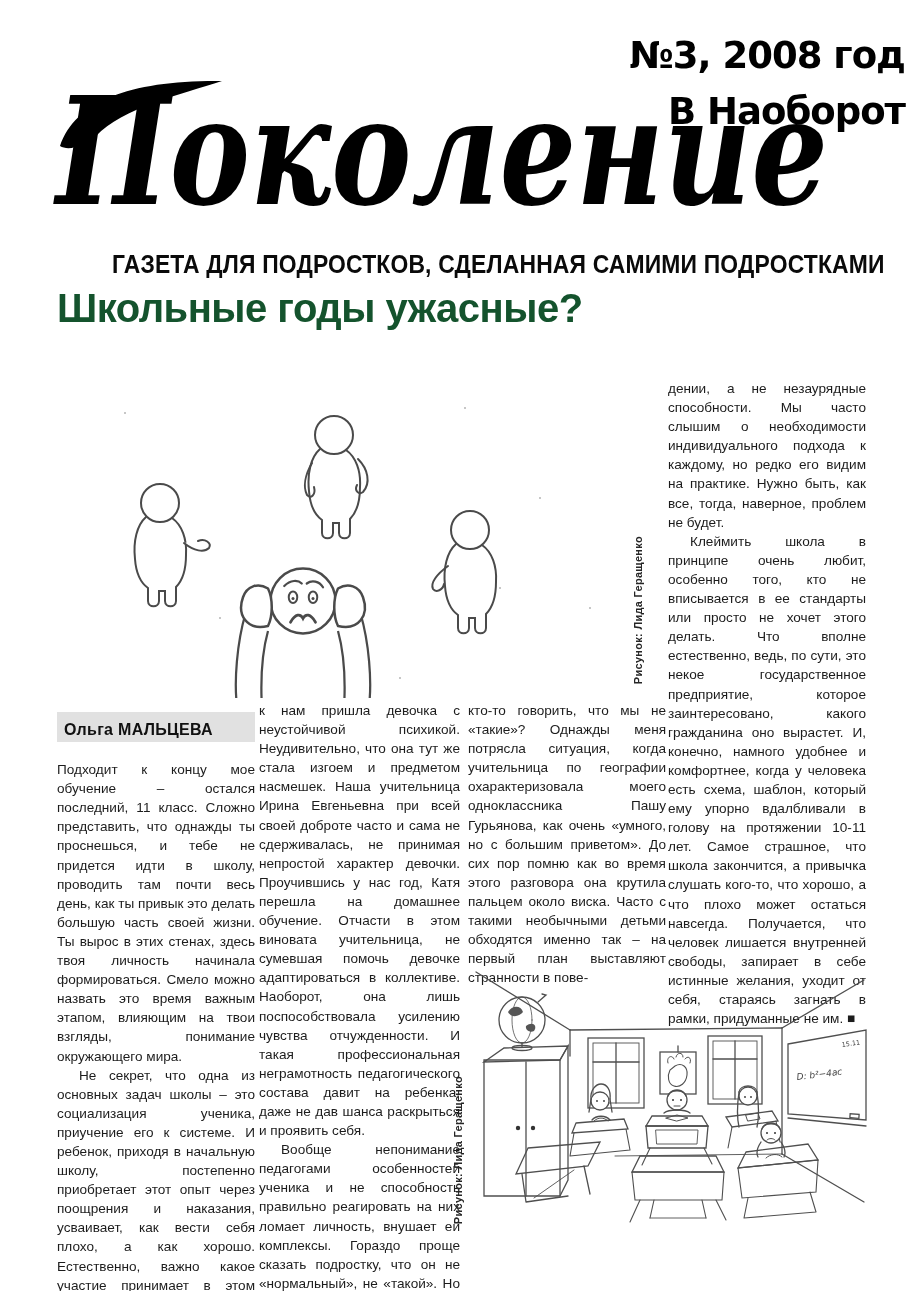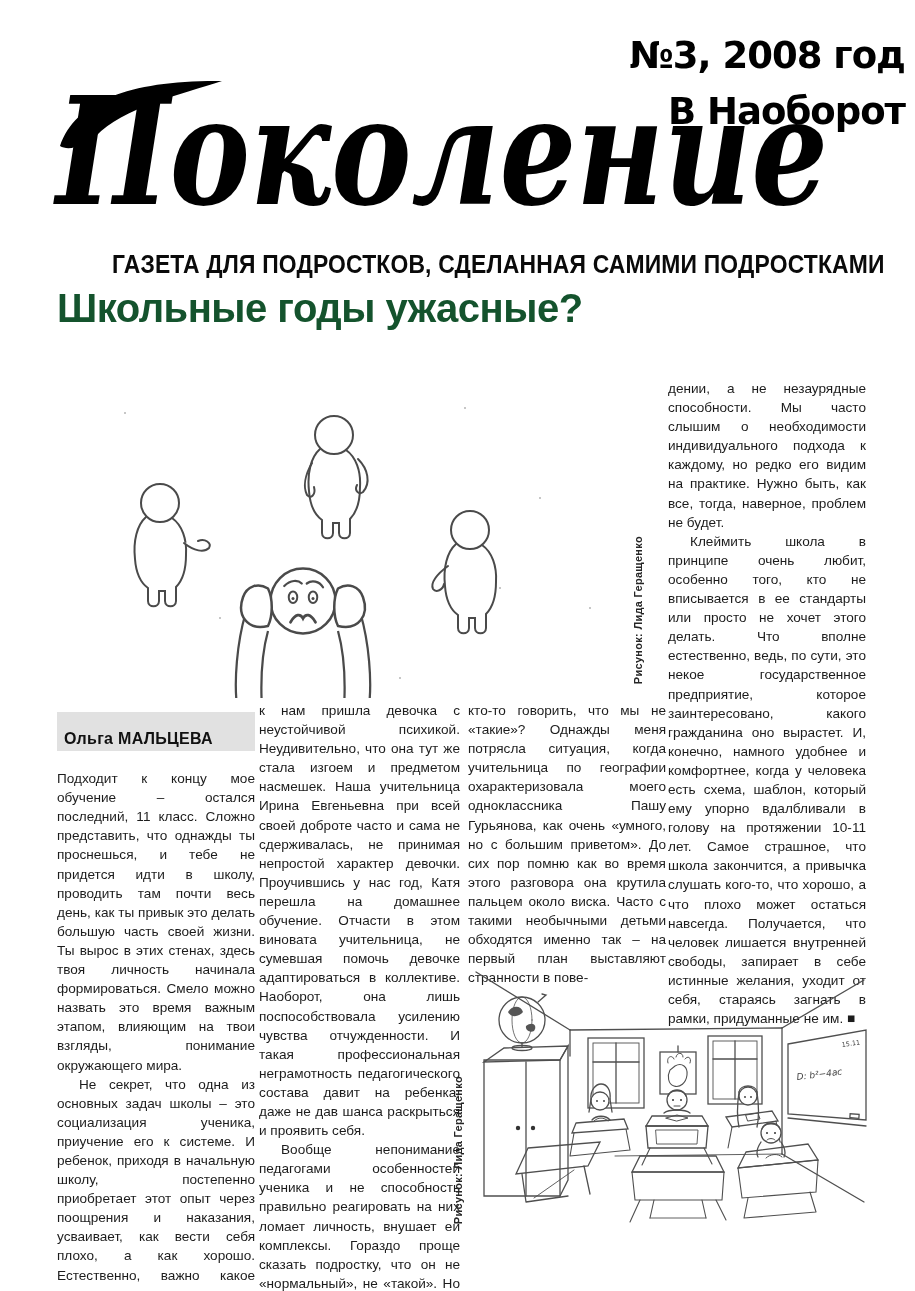--- a/index.html
+++ b/index.html
@@ -30,21 +30,21 @@
     color:#1c1c1c;
   }
   .col p{margin:0;}
   .col p + p{text-indent:22px;}
   .col1{left:57px;top:712px;width:198px;}
   .col2{left:259px;top:701px;width:201px;}
   .col3{left:468px;top:701px;width:198px;}
   .col4{left:668px;top:367px;width:198px;margin-top:12px;}
   .author-box{
     background:#e1e1e1;font-weight:bold;font-size:16px;letter-spacing:0.3px;
-    padding:17px 7px 3px 7px;margin-bottom:18px;color:#111;text-align:left;
+    padding:8px 7px 3px 7px;margin-bottom:18px;color:#111;text-align:left;
   }
   
   .vcap{
     position:absolute;writing-mode:vertical-rl;transform:rotate(180deg);
     font-size:11px;font-weight:bold;color:#262626;white-space:nowrap;
     letter-spacing:0.3px;
   }
   .vcap1{left:632px;top:536px;}
   .vcap2{left:452px;top:1076px;}
   .illo{position:absolute;}

